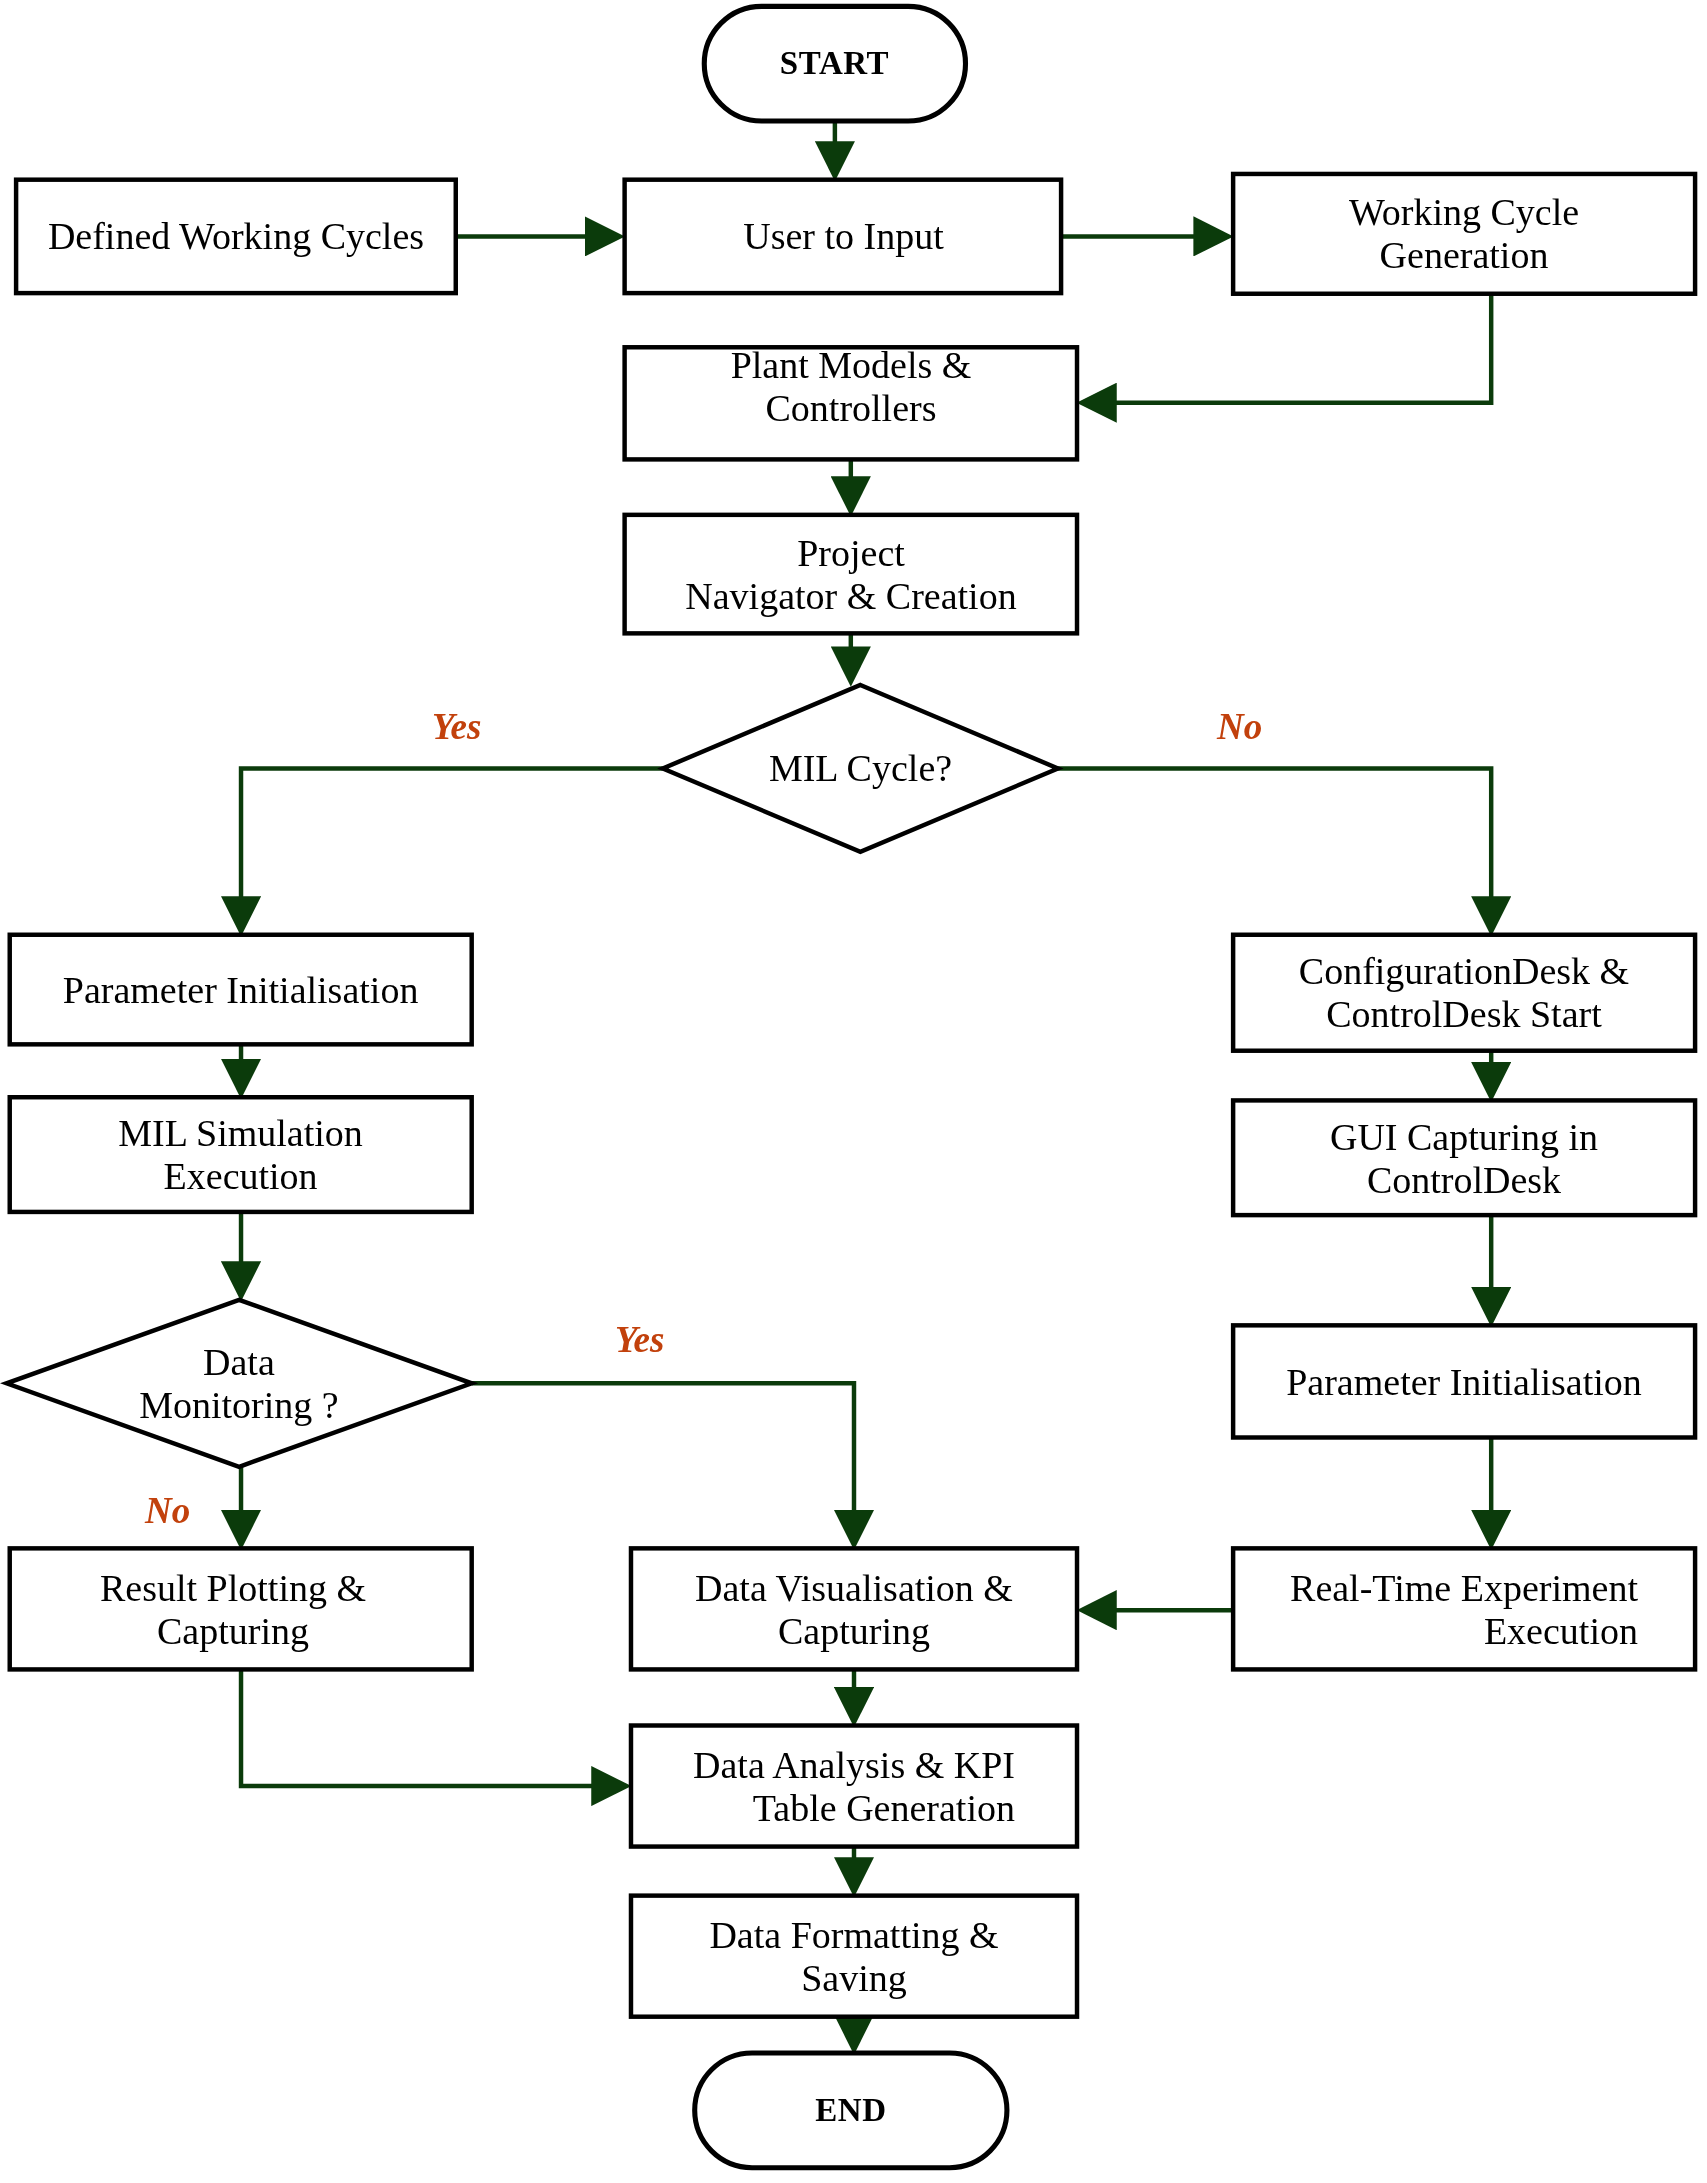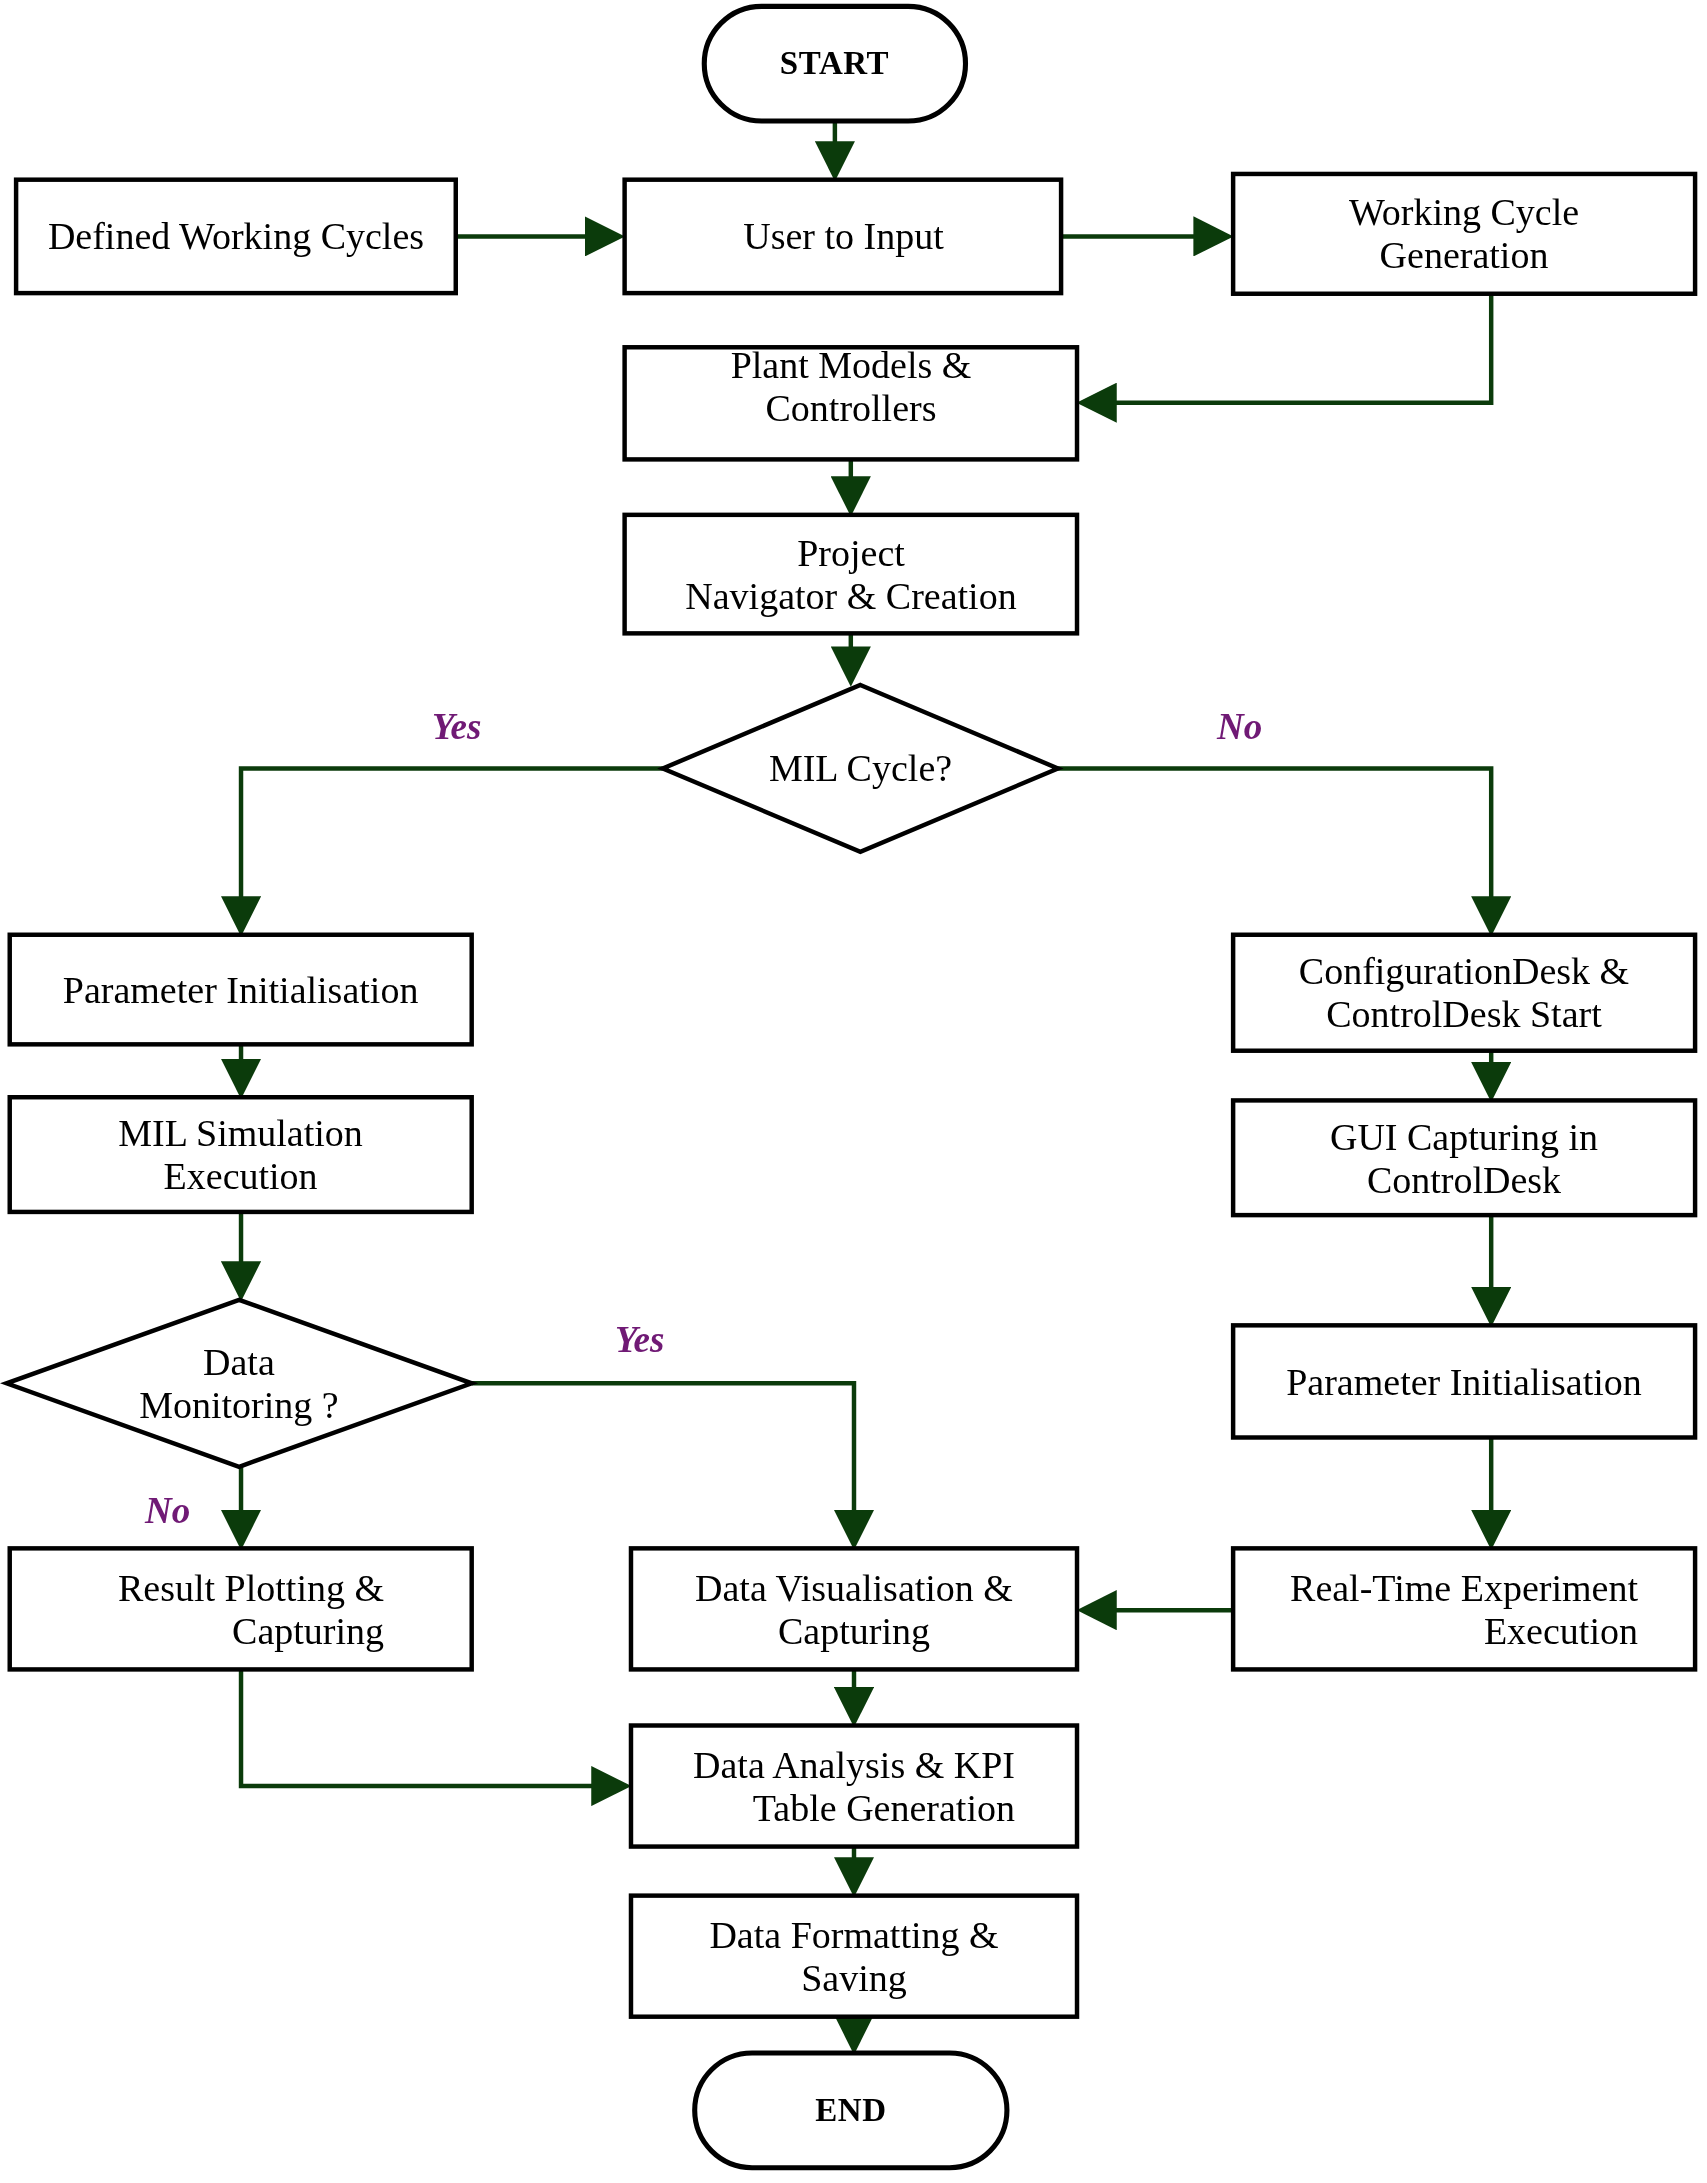--- a/index.html
+++ b/index.html
@@ -7,21 +7,21 @@
   #stage{position:relative;width:1708px;height:2183px;background:#fff;overflow:hidden;}
   svg#flow{position:absolute;left:0;top:0;width:1708px;height:2183px;}
   .node-text{
     position:absolute;display:flex;align-items:center;justify-content:center;
     text-align:center;color:#000;line-height:1.12;
     font-family:"Liberation Serif", serif;font-size:38px;
     pointer-events:none;white-space:pre-line;
   }
   .term-text{font-weight:bold;font-size:33px;letter-spacing:0.6px;}
   .edge-label{
-    position:absolute;color:#701a75;font-family:"Liberation Serif", serif;
+    position:absolute;color:#c2410c;font-family:"Liberation Serif", serif;
     font-size:37px;font-weight:bold;font-style:italic;
   }
 </style>
 </head>
 <body>
 
 <div id="stage">
   <svg id="flow" viewBox="0 0 2680 3426">
     <defs>
       <marker id="arrowhead" markerWidth="9" markerHeight="9" refX="7.2" refY="4.5" orient="auto" markerUnits="strokeWidth">
@@ -81,21 +81,21 @@
       <div class="node-text" style="left: 625px; top: 331px; width: 452px; height: 112px;">Plant Models &amp;
 Controllers</div>
       <div class="node-text" style="left: 625px; top: 515px; width: 452px; height: 119px;">Project
 Navigator &amp; Creation</div>
       <div class="node-text" style="left: 663px; top: 685px; width: 395px; height: 167px;">MIL Cycle?</div>
       <div class="node-text" style="left: 9.6px; top: 935px; width: 462px; height: 110px;">Parameter Initialisation</div>
       <div class="node-text" style="left: 9.6px; top: 1097px; width: 462px; height: 115px;">MIL Simulation
 Execution</div>
       <div class="node-text" style="left: 6.4px; top: 1300px; width: 465px; height: 167px;">Data
 Monitoring ?</div>
-      <div class="node-text" style="left: 20px; top: 1549px; width: 462px; height: 121px; text-align: right;">Result Plotting &amp;
+      <div class="node-text" style="left: 2px; top: 1549px; width: 462px; height: 121px;">Result Plotting &amp;
 Capturing</div>
       <div class="node-text" style="left: 1233px; top: 935px; width: 462px; height: 116px;">ConfigurationDesk &amp;
 ControlDesk Start</div>
       <div class="node-text" style="left: 1233px; top: 1101px; width: 462px; height: 115px;">GUI Capturing in
 ControlDesk</div>
       <div class="node-text" style="left: 1233px; top: 1326px; width: 462px; height: 112px;">Parameter Initialisation</div>
       <div class="node-text" style="left: 1233px; top: 1549px; width: 462px; height: 121px; text-align: right;">Real-Time Experiment
 Execution</div>
       <div class="node-text" style="left: 631px; top: 1549px; width: 446px; height: 121px;">Data Visualisation &amp;
 Capturing</div>

